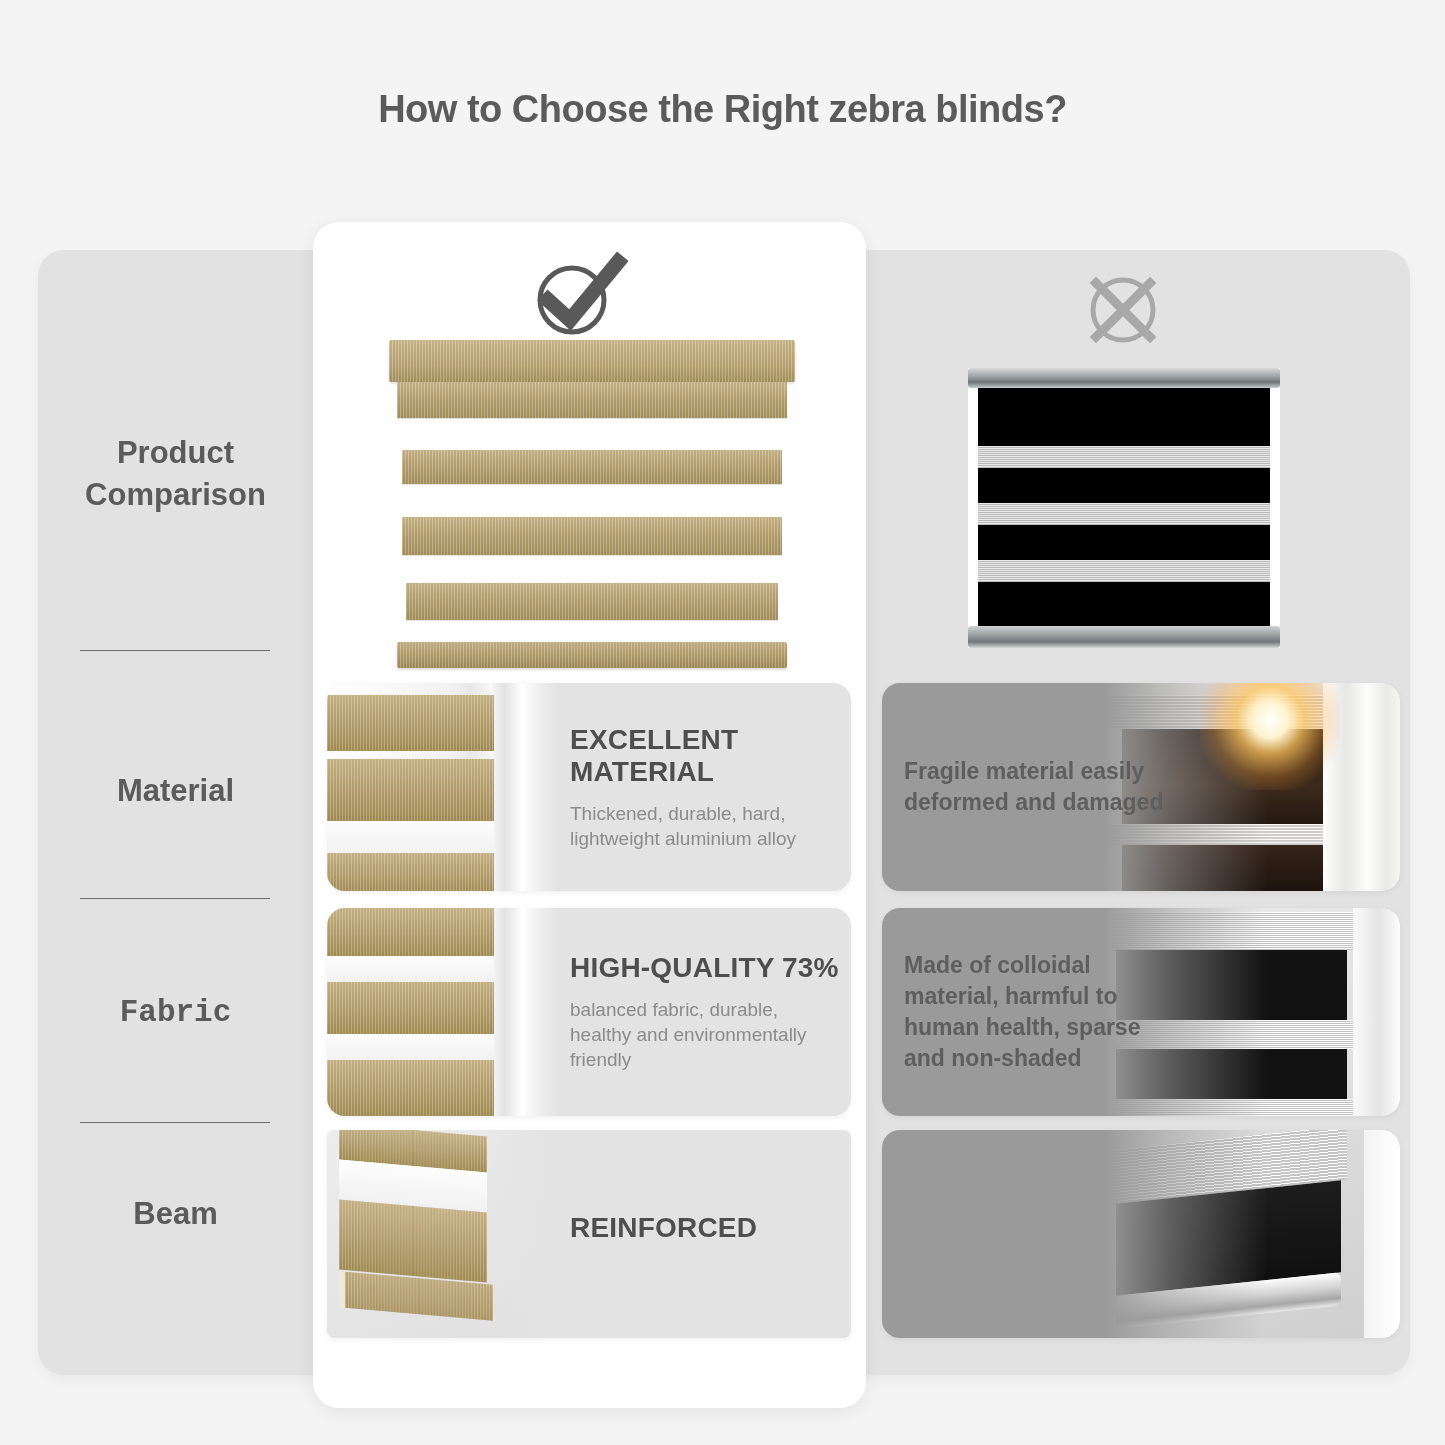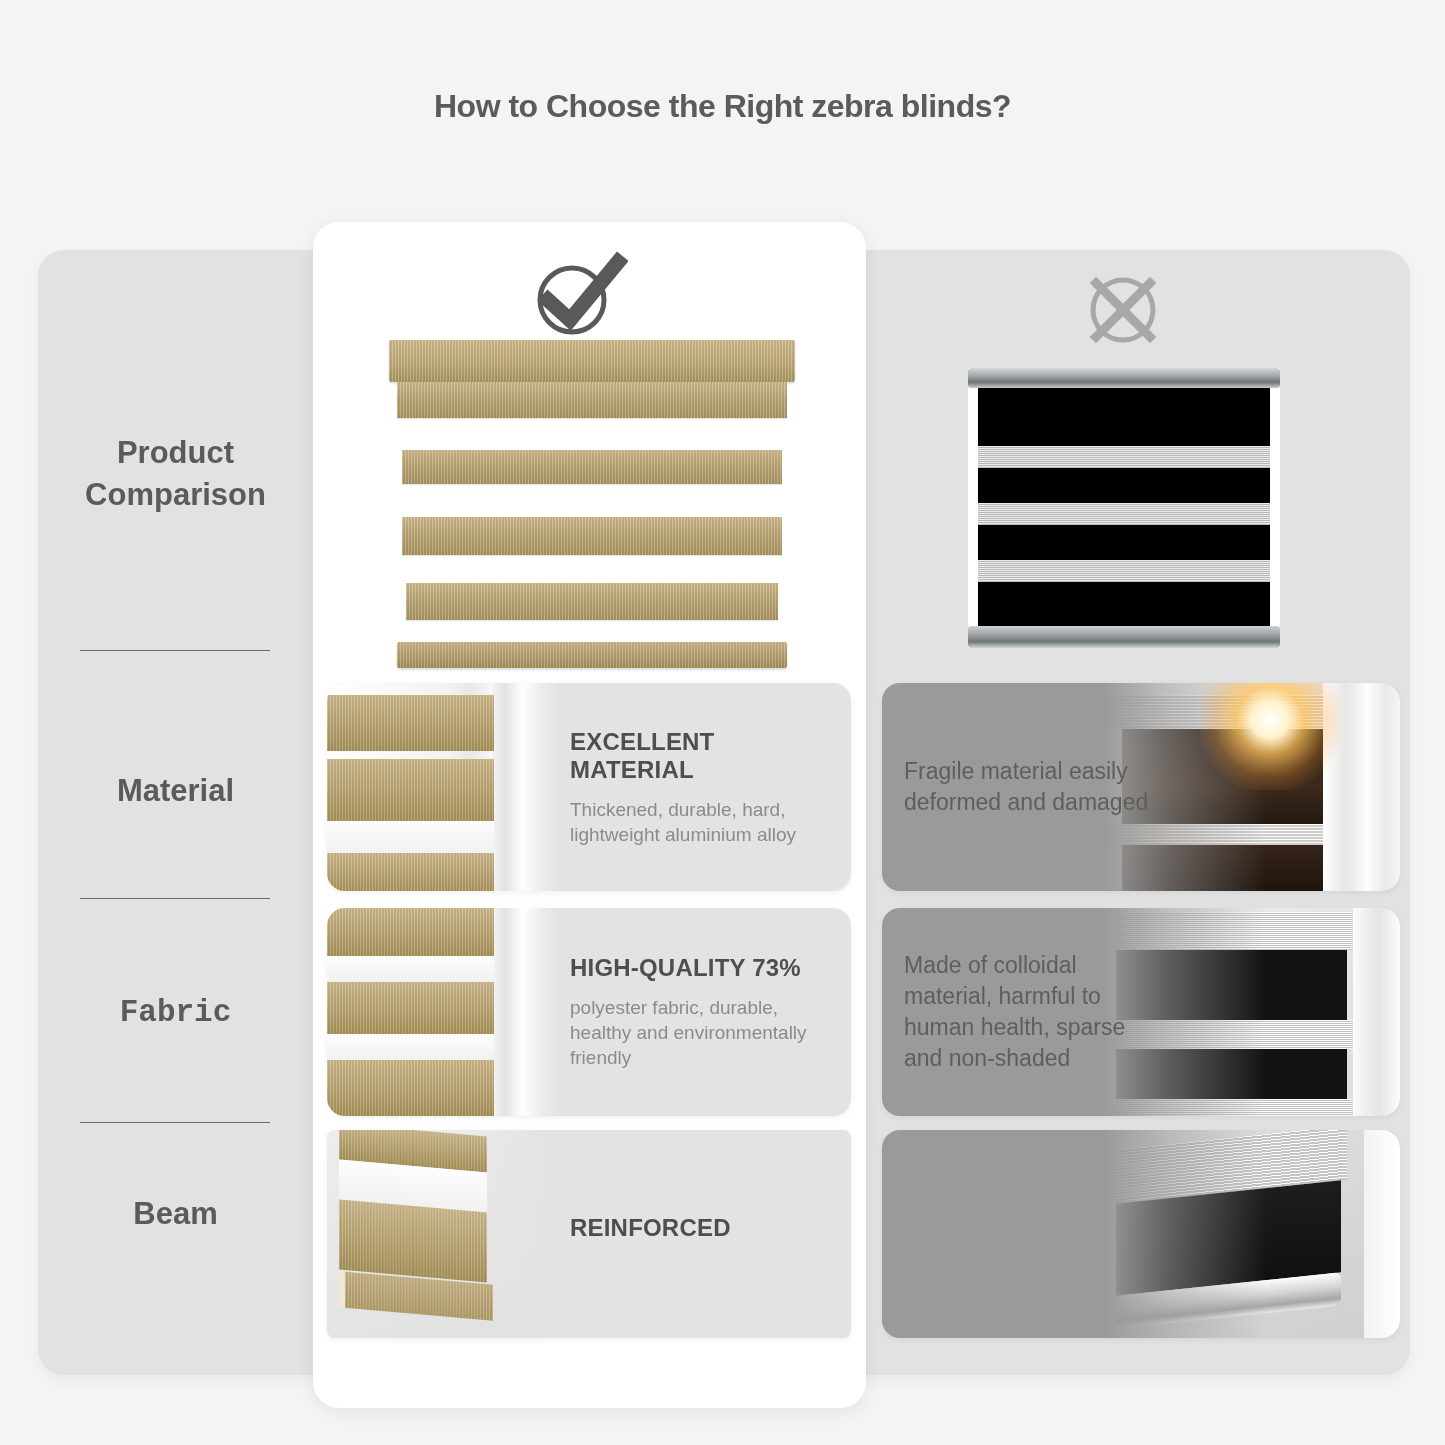--- a/index.html
+++ b/index.html
@@ -15,21 +15,21 @@
     overflow: hidden;
   }
 
   
   .page-title {
     position: absolute;
     top: 88px;
     left: 0;
     width: 1445px;
     text-align: center;
-    font-size: 32px;
+    font-size: 38px;
     font-weight: bold;
     color: #5b5b5b;
     letter-spacing: -0.5px;
     white-space: nowrap;
   }
 
   
   .panel-left {
     position: absolute;
     left: 38px;
@@ -206,41 +206,41 @@
     position: absolute;
     left: 243px;
     top: 0;
     width: 270px;
     height: 100%;
     display: flex;
     flex-direction: column;
     justify-content: center;
   }
   .card-heading {
-    font-size: 24px;
+    font-size: 28px;
     font-weight: bold;
     color: #4e4e4e;
     letter-spacing: 0.2px;
     margin-bottom: 13px;
   }
   .card-body {
     font-size: 19px;
     color: #8b8b8b;
     line-height: 25px;
   }
   .card-text-bad {
     position: absolute;
     left: 22px;
     top: 0;
     width: 260px;
     height: 100%;
     display: flex;
     align-items: center;
     font-size: 23px;
-    font-weight: normal;
+    font-weight: bold;
     color: #5e5e5e;
     line-height: 31px;
     z-index: 3;
   }
 
   
   .photo-good {
     background:
       linear-gradient(90deg, rgba(227,227,227,0) 68%, rgba(227,227,227,1) 96%),
       linear-gradient(90deg, #ffffff 0%, #f2f2f2 52%, #e9e9e9 62%, #f7f7f7 72%, #ffffff 100%);
@@ -412,21 +412,21 @@
   <div class="card-photo photo-good">
     <div class="pg-frame"></div>
     <div class="pg-slat" style="top:0px;height:48px;"></div>
     <div class="pg-white" style="top:48px;height:26px;"></div>
     <div class="pg-slat" style="top:74px;height:52px;"></div>
     <div class="pg-white" style="top:126px;height:26px;"></div>
     <div class="pg-slat" style="top:152px;height:56px;"></div>
   </div>
   <div class="card-text-good">
     <div class="card-heading">HIGH-QUALITY 73%</div>
-    <div class="card-body">polyester fabric, durable, healthy and environmentally friendly</div>
+    <div class="card-body">balanced fabric, durable, healthy and environmentally friendly</div>
   </div>
 </div>
 
 <div class="card card-good cg3">
   <div class="card-photo" style="background:linear-gradient(90deg,rgba(227,227,227,0) 62%,rgba(227,227,227,1) 95%),linear-gradient(160deg,#ededed 0%,#e0e0e0 100%);">
     <div class="pg-slat" style="top:0px;left:12px;width:64%;height:36px;transform:skewY(5deg);"></div>
     <div class="pg-white" style="top:36px;left:12px;width:64%;height:40px;transform:skewY(5deg);"></div>
     <div class="pg-slat" style="top:76px;left:12px;width:64%;height:70px;transform:skewY(5deg);"></div>
     <div style="position:absolute;top:148px;left:12px;width:64%;height:36px;transform:skewY(5deg);
                 background:repeating-linear-gradient(90deg,rgba(255,255,255,0.18) 0px,rgba(255,255,255,0.18) 1px,rgba(0,0,0,0.05) 1px,rgba(0,0,0,0.05) 3px),linear-gradient(180deg,#c6b184 0%,#b19c69 100%);

